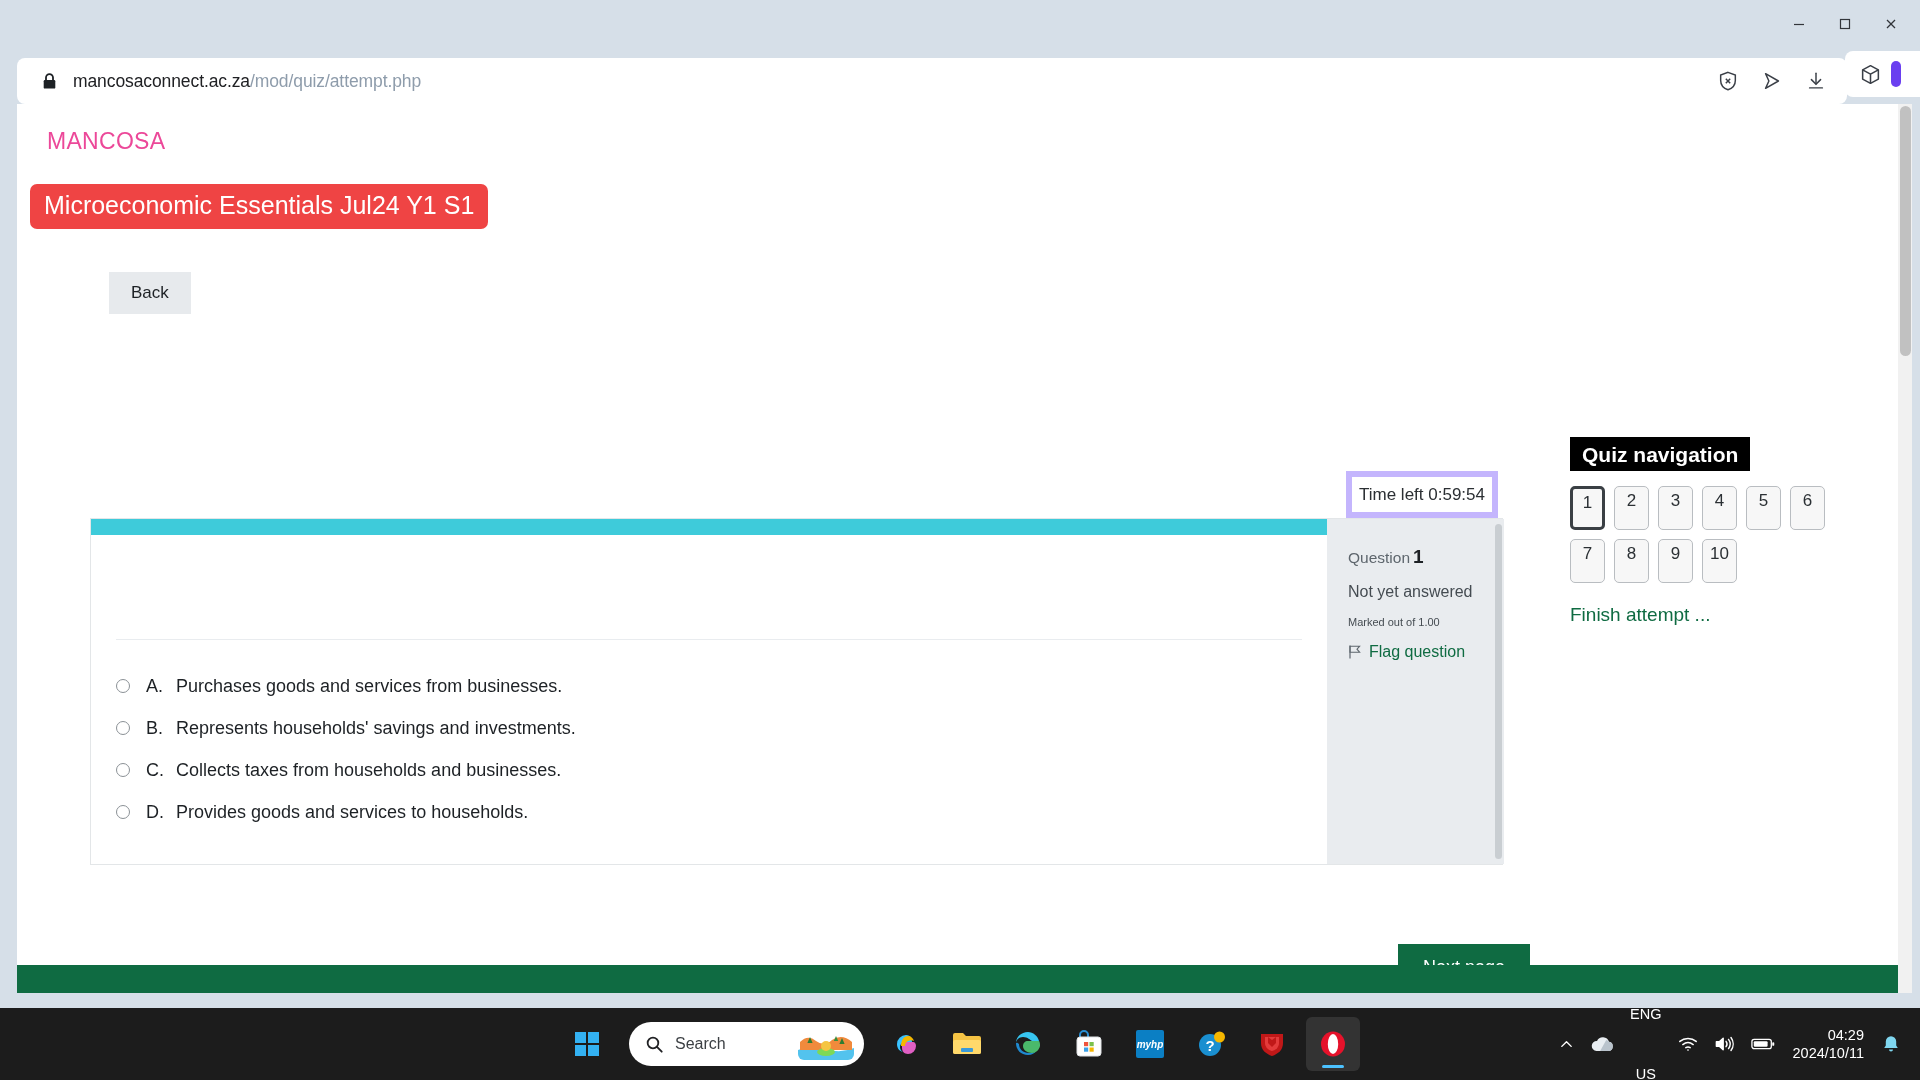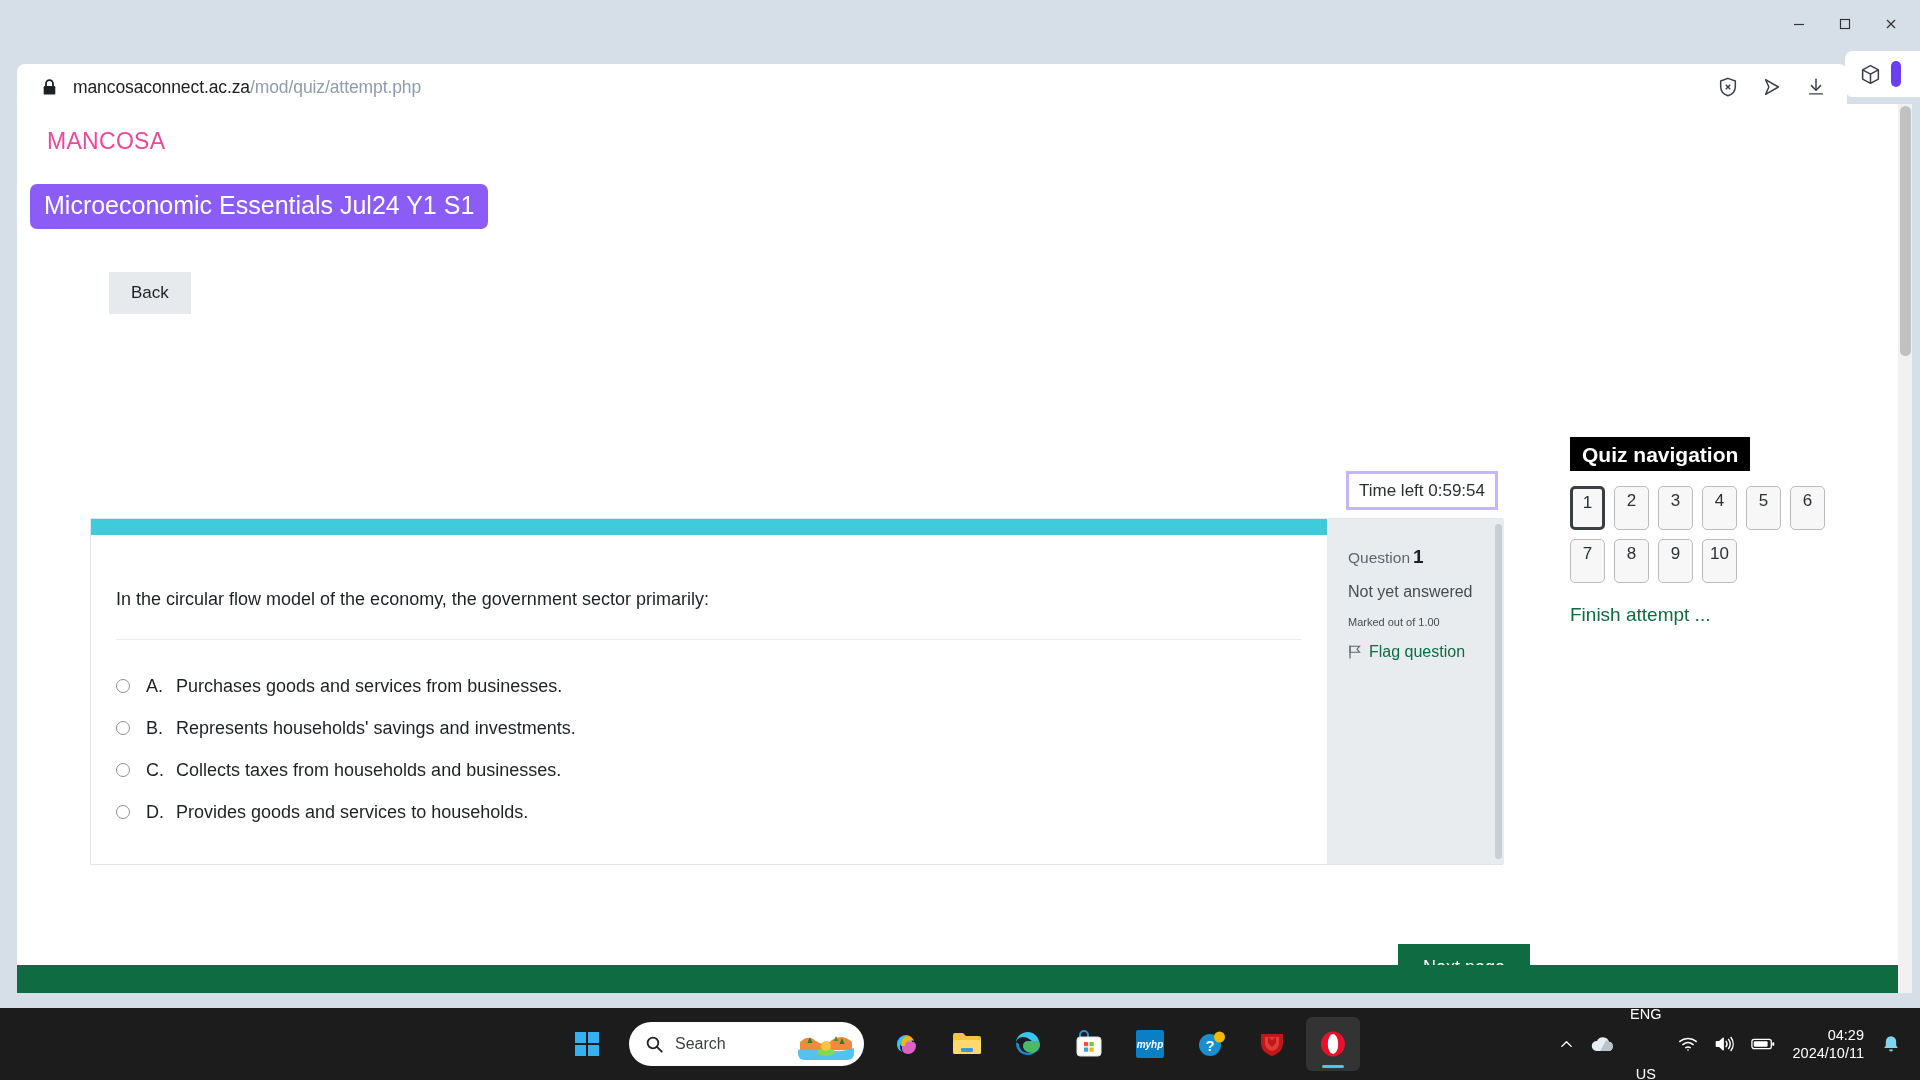--- a/index.html
+++ b/index.html
@@ -33,21 +33,21 @@
   }
   .win-btn svg { display: block; }
 
   
   #urlbar-row {
     position: absolute; left: 0; top: 48px;
     width: 1920px; height: 52px;
     background: #d6dfe8;
   }
   #urlbar {
-    position: absolute; left: 17px; top: 16px;
+    position: absolute; left: 17px; top: 10px;
     width: 1830px; height: 46px;
     background: #ffffff;
     border-radius: 8px;
     display: flex; align-items: center;
   }
   #lock-icon {
     margin-left: 22px; width: 20px; height: 20px;
     display: flex; align-items: center; justify-content: center;
   }
   #url-text {
@@ -94,43 +94,43 @@
     background: #c1c1c1; border-radius: 6px;
   }
 
   
   #site-name {
     position: absolute; left: 30px; top: 24px;
     font-size: 23px; color: #ec4899; letter-spacing: .3px;
   }
   #course-badge {
     position: absolute; left: 13px; top: 80px;
-    background: #8b5cf6;
+    background: #ef4444;
     color: #ffffff;
     font-size: 25px;
     padding: 7px 14px 9px 14px;
     border-radius: 7px;
     white-space: nowrap;
   }
   #back-btn {
     position: absolute; left: 92px; top: 168px;
     background: #e7eaed;
     border: none;
     color: #1d2125;
     font-size: 17px;
     padding: 11px 22px;
     font-family: "Liberation Sans", sans-serif;
     cursor: pointer;
   }
 
   
   #timer-box {
     position: absolute; left: 1329px; top: 367px;
-    width: 152px; height: 39px;
-    border: 3px solid #c4b5fd;
+    width: 152px; height: 47px;
+    border: 6px solid #c4b5fd;
     background: #ffffff;
     display: flex; align-items: center; justify-content: center;
     font-size: 17px; color: #2b2f33;
   }
 
   
   #question-card {
     position: absolute; left: 73px; top: 414px;
     width: 1413px; height: 347px;
     background: #ffffff;
@@ -389,21 +389,20 @@
 
     <div id="course-badge">Microeconomic Essentials Jul24 Y1 S1</div>
 
     <button id="back-btn">Back</button>
 
     <div id="timer-box">Time left 0:59:54</div>
 
     <div id="question-card">
       <div id="question-accent"></div>
       <div id="question-body">
-        <div id="question-text">In the circular flow model of the economy, the government sector primarily:</div>
         <div id="question-divider"></div>
         <div id="answers">
           <div class="answer-row">
             <span class="radio"></span>
             <span class="answer-letter">A.</span>
             <span class="answer-text">Purchases goods and services from businesses.</span>
           </div>
           <div class="answer-row">
             <span class="radio"></span>
             <span class="answer-letter">B.</span>

